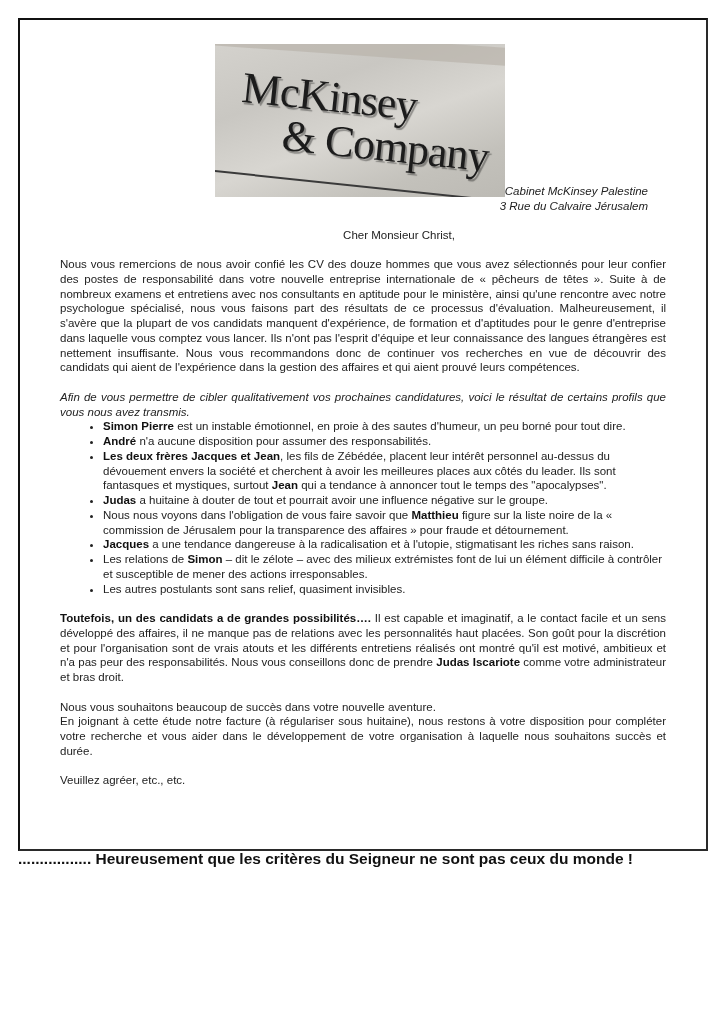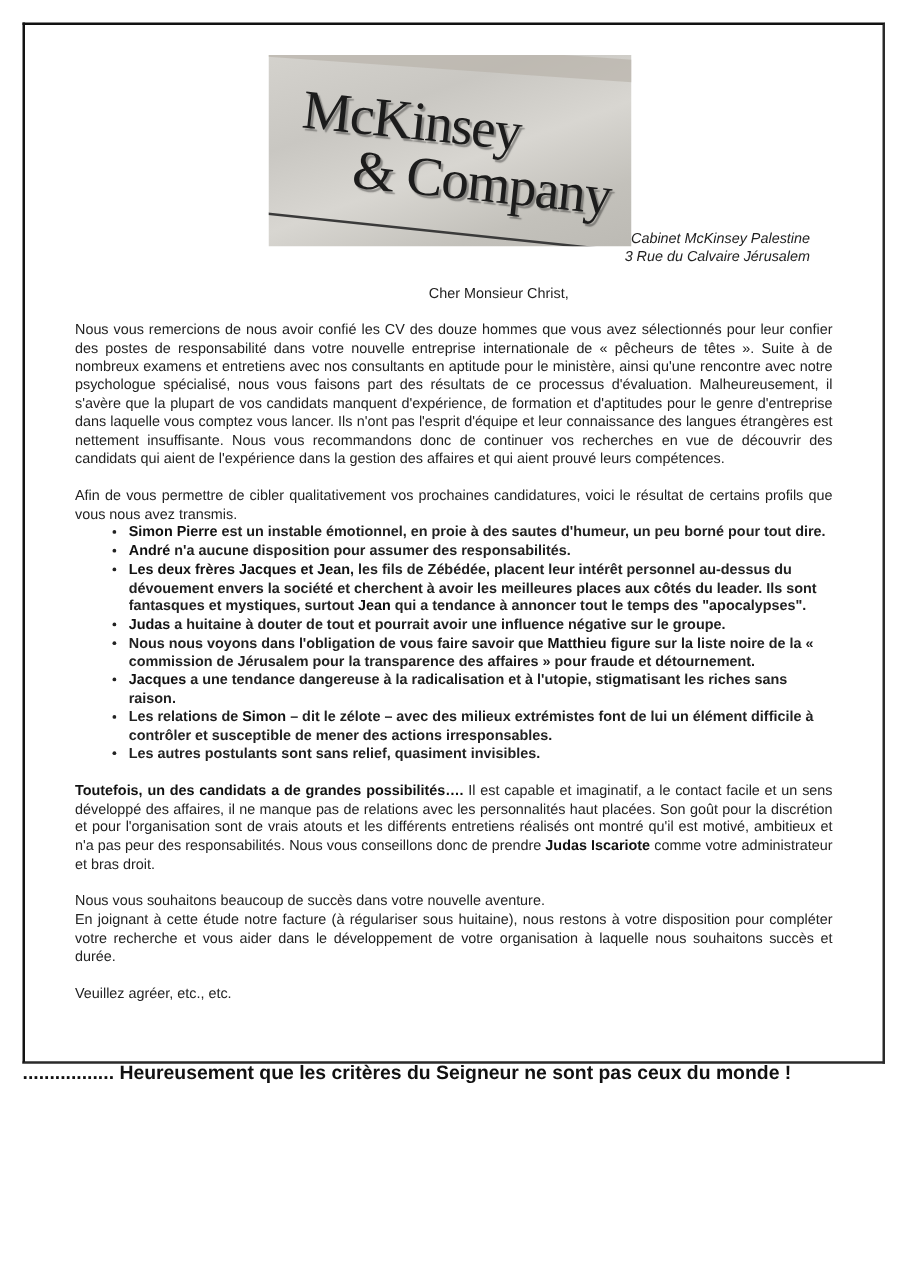--- a/index.html
+++ b/index.html
@@ -20,21 +20,21 @@
   .logo .w2 { position:absolute; left:70px; top:66px; font-family:"Liberation Serif", serif;
               font-size:44px; color:#1c1c1c; letter-spacing:-1px; transform:rotate(6deg);
               transform-origin:left top; text-shadow:2px 2px 1px rgba(0,0,0,.35); white-space:nowrap; }
   .address { position:absolute; right:76px; top:184px; text-align:right; font-style:italic;
              font-size:11.5px; line-height:15px; color:#222; }
   .salutation { position:absolute; left:0; width:724px; top:229px; text-align:center;
                 font-size:11.5px; color:#222;margin-left:37px; }
   .body { position:absolute; left:60px; width:606px; top:257px; font-size:11.5px;
           line-height:14.75px; color:#222; }
   .body p { margin:0 0 14.75px 0; text-align:justify; }
-  .body ul { margin:0 0 14.75px 0; padding:0 0 0 43px;font-weight:bold; }
+  .body ul { margin:0 0 14.75px 0; padding:0 0 0 43px; }
   .body li { margin:0; padding-left:0; text-align:left; }
   .body b { color:#111; }
   .footer { position:absolute; left:18px; top:848px; width:700px; font-size:15.5px;
             font-weight:bold; line-height:21px; color:#111; }
 </style>
 </head>
 <body>
 
 <div class="frame"></div>
 
@@ -47,21 +47,21 @@
 
 <div class="address">
   <div>Cabinet McKinsey Palestine</div>
   <div>3 Rue du Calvaire Jérusalem</div>
 </div>
 
 <div class="salutation">Cher Monsieur Christ,</div>
 
 <div class="body">
   <p>Nous vous remercions de nous avoir confié les CV des douze hommes que vous avez sélectionnés pour leur confier des postes de responsabilité dans votre nouvelle entreprise internationale de « pêcheurs de têtes ». Suite à de nombreux examens et entretiens avec nos consultants en aptitude pour le ministère, ainsi qu'une rencontre avec notre psychologue spécialisé, nous vous faisons part des résultats de ce processus d'évaluation. Malheureusement, il s'avère que la plupart de vos candidats manquent d'expérience, de formation et d'aptitudes pour le genre d'entreprise dans laquelle vous comptez vous lancer. Ils n'ont pas l'esprit d'équipe et leur connaissance des langues étrangères est nettement insuffisante. Nous vous recommandons donc de continuer vos recherches en vue de découvrir des candidats qui aient de l'expérience dans la gestion des affaires et qui aient prouvé leurs compétences.</p>
-  <div style="text-align:justify;">Afin de vous permettre de cibler qualitativement vos prochaines candidatures, voici le résultat de certains profils que vous nous avez transmis.</div>
+  <div style="text-align:justify;font-style:italic;">Afin de vous permettre de cibler qualitativement vos prochaines candidatures, voici le résultat de certains profils que vous nous avez transmis.</div>
   <ul>
     <li><b>Simon Pierre</b><span> est un instable émotionnel, en proie à des sautes d'humeur, un peu borné pour tout dire.</span></li>
     <li><b>André</b><span> n'a aucune disposition pour assumer des responsabilités.</span></li>
     <li><b>Les deux frères Jacques et Jean</b><span>, les fils de Zébédée, placent leur intérêt personnel au-dessus du dévouement envers la société et cherchent à avoir les meilleures places aux côtés du leader. Ils sont fantasques et mystiques, surtout </span><b>Jean</b><span> qui a tendance à annoncer tout le temps des "apocalypses".</span></li>
     <li><b>Judas</b><span> a huitaine à douter de tout et pourrait avoir une influence négative sur le groupe.</span></li>
     <li><span>Nous nous voyons dans l'obligation de vous faire savoir que </span><b>Matthieu</b><span> figure sur la liste noire de la « commission de Jérusalem pour la transparence des affaires » pour fraude et détournement.</span></li>
     <li><b>Jacques</b><span> a une tendance dangereuse à la radicalisation et à l'utopie, stigmatisant les riches sans raison.</span></li>
     <li><span>Les relations de </span><b>Simon</b><span> – dit le zélote – avec des milieux extrémistes font de lui un élément difficile à contrôler et susceptible de mener des actions irresponsables.</span></li>
     <li><span>Les autres postulants sont sans relief, quasiment invisibles.</span></li>
   </ul>

